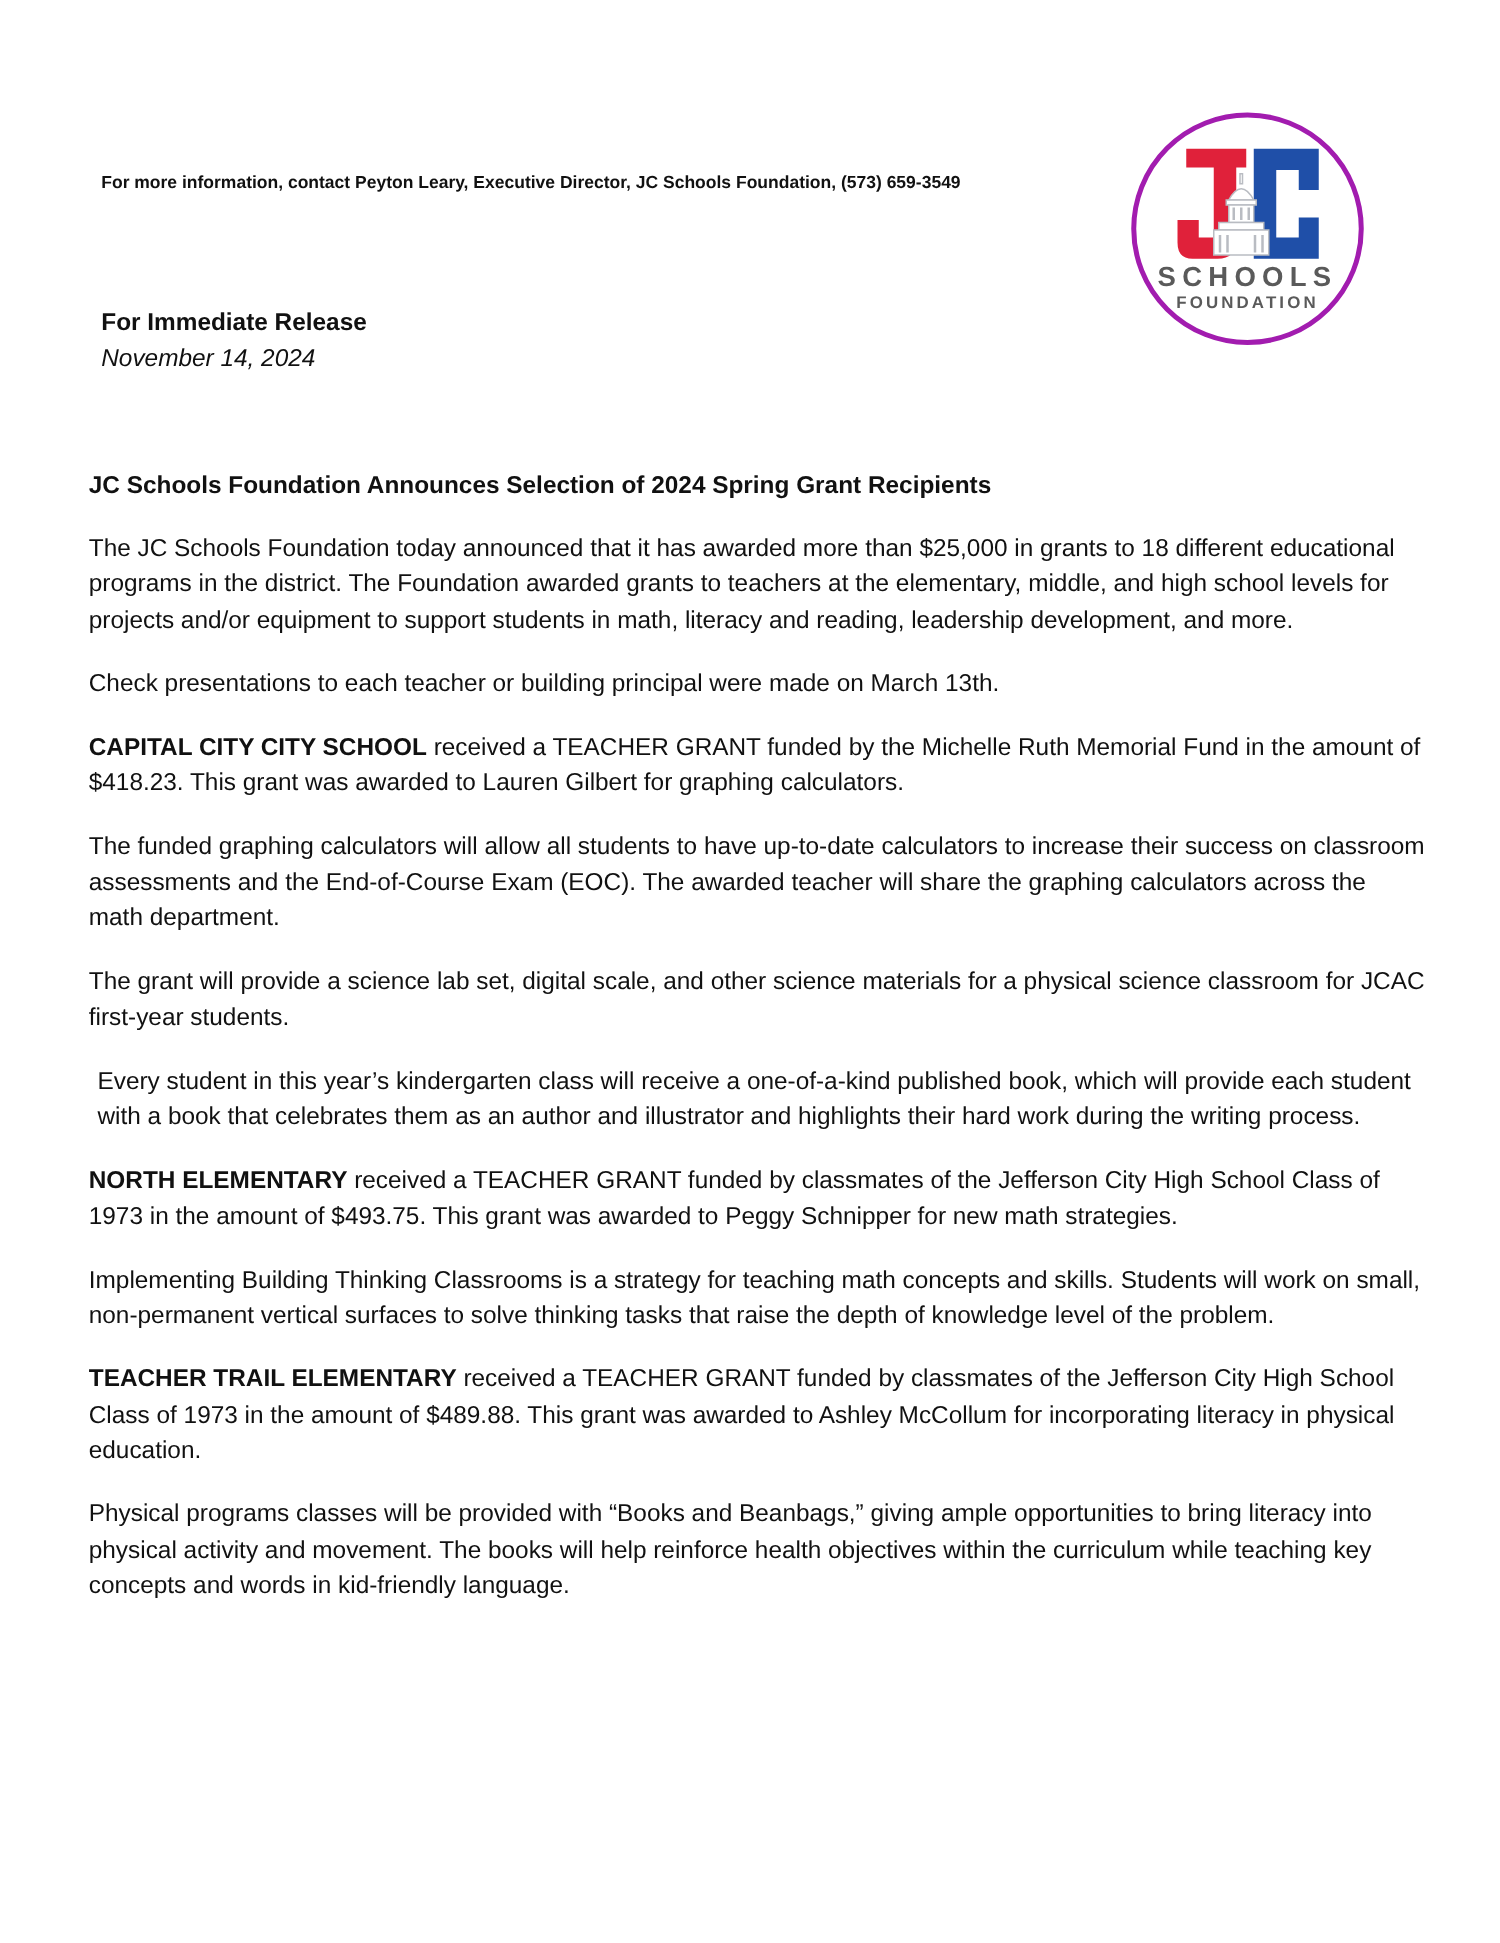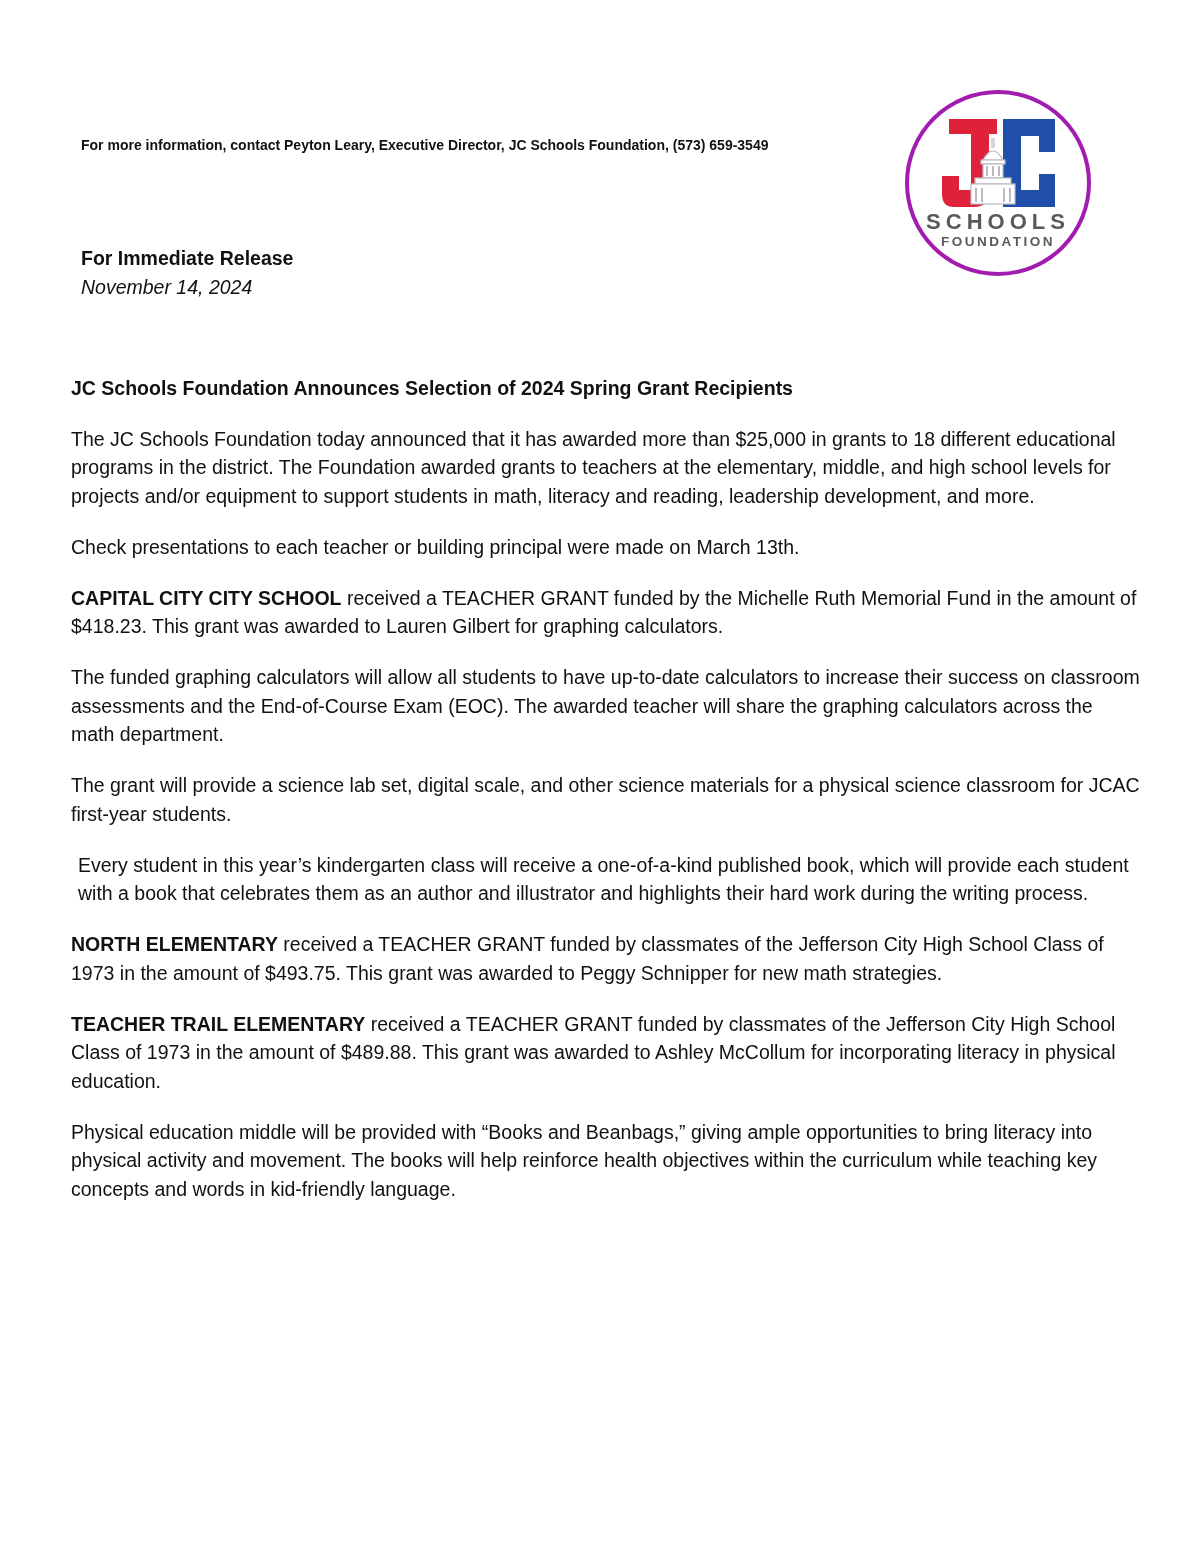--- a/index.html
+++ b/index.html
@@ -77,16 +77,17 @@
   <p>Check presentations to each teacher or building principal were made on March 13th.</p>
 
   <p><span class="school">CAPITAL CITY CITY SCHOOL</span><span> received a TEACHER GRANT funded by the Michelle Ruth Memorial Fund in the amount of $418.23. This grant was awarded to Lauren Gilbert for graphing calculators.</span></p>
   <p>The funded graphing calculators will allow all students to have up-to-date calculators to increase their success on classroom assessments and the End-of-Course Exam (EOC). The awarded teacher will share the graphing calculators across the math department.</p>
 
   <p>The grant will provide a science lab set, digital scale, and other science materials for a physical science classroom for JCAC first-year students.</p>
 
   <p class="indent">Every student in this year’s kindergarten class will receive a one-of-a-kind published book, which will provide each student with a book that celebrates them as an author and illustrator and highlights their hard work during the writing process.</p>
 
   <p><span class="school">NORTH ELEMENTARY</span><span> received a TEACHER GRANT funded by classmates of the Jefferson City High School Class of 1973 in the amount of $493.75. This grant was awarded to Peggy Schnipper for new math strategies.</span></p>
+  <p>Implementing Building Thinking Classrooms is a strategy for teaching math concepts and skills. Students will work on small, non-permanent vertical surfaces to solve thinking tasks that raise the depth of knowledge level of the problem.</p>
 
   <p><span class="school">TEACHER TRAIL ELEMENTARY</span><span> received a TEACHER GRANT funded by classmates of the Jefferson City High School Class of 1973 in the amount of $489.88. This grant was awarded to Ashley McCollum for incorporating literacy in physical education.</span></p>
-  <p>Physical education middle will be provided with “Books and Beanbags,” giving ample opportunities to bring literacy into physical activity and movement. The books will help reinforce health objectives within the curriculum while teaching key concepts and words in kid-friendly language.</p>
+  <p>Physical programs classes will be provided with “Books and Beanbags,” giving ample opportunities to bring literacy into physical activity and movement. The books will help reinforce health objectives within the curriculum while teaching key concepts and words in kid-friendly language.</p>
 </div>
 
 </body></html>

